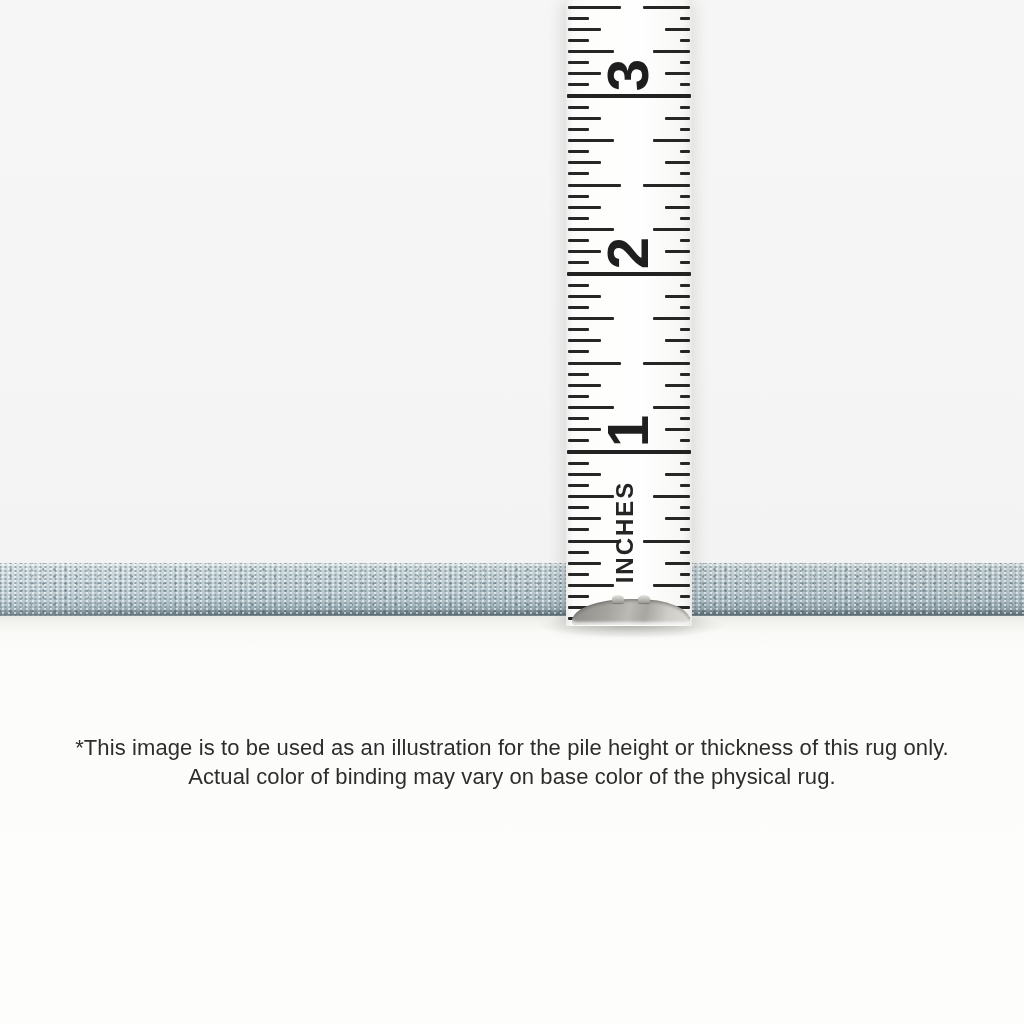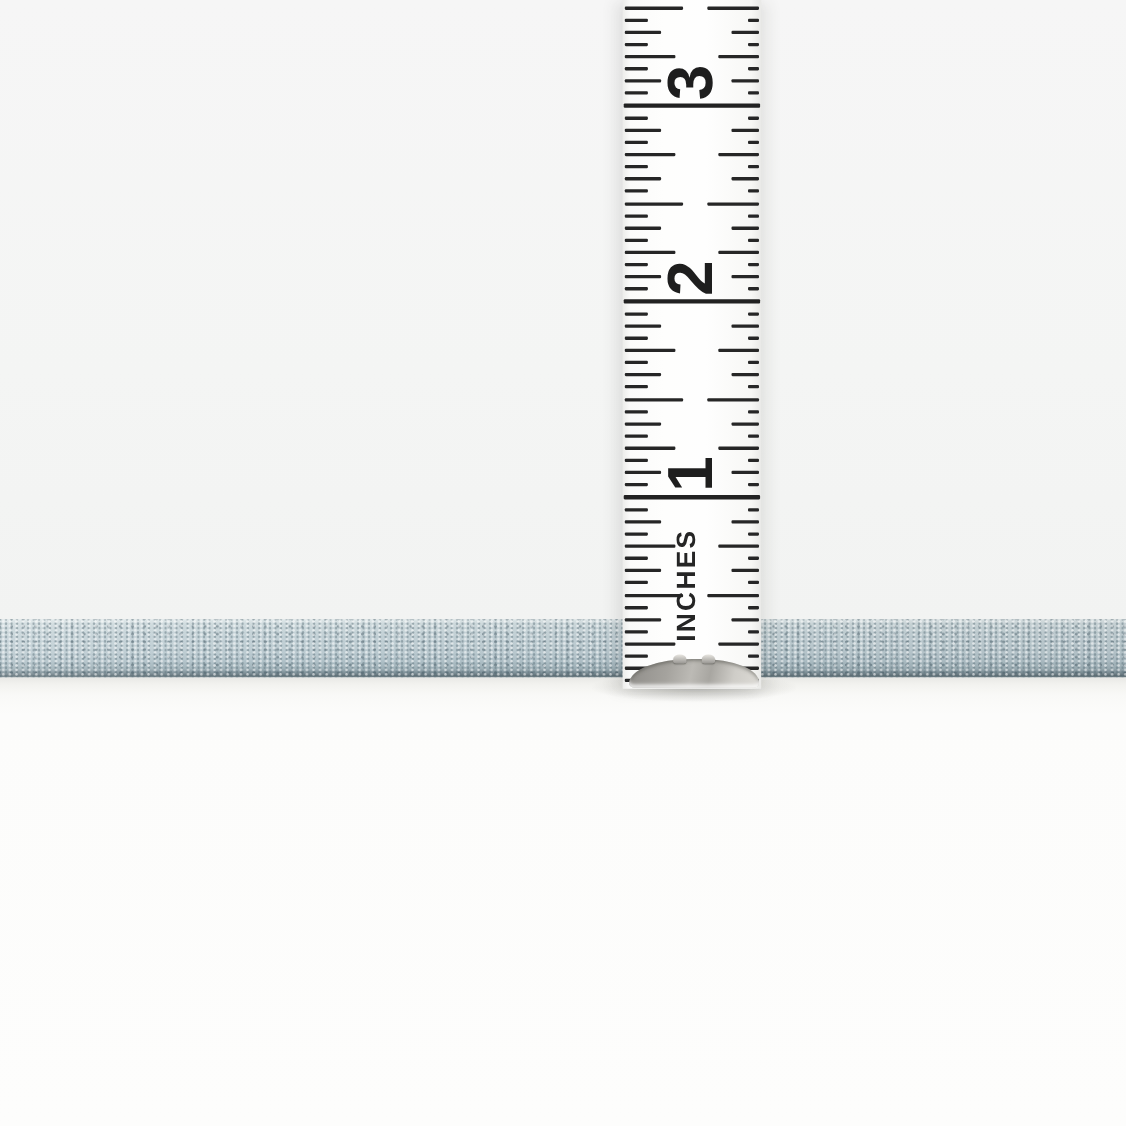--- a/index.html
+++ b/index.html
@@ -204,14 +204,16 @@
       </div>
     <div id="inches-label" style="left: 4px; top: 517.1px;">INCHES</div>
   </div>
 
   <div id="metal-tab">
     <div class="tab-prong" id="tab-prong-left"></div>
     <div class="tab-prong" id="tab-prong-right"></div>
   </div>
 
   <div id="caption">
+    <span class="cap-line">*This image is to be used as an illustration for the pile height or thickness of this rug only.</span>
+    <span class="cap-line">Actual color of binding may vary on base color of the physical rug.</span>
   </div>
 </div>
 
 </body></html>

